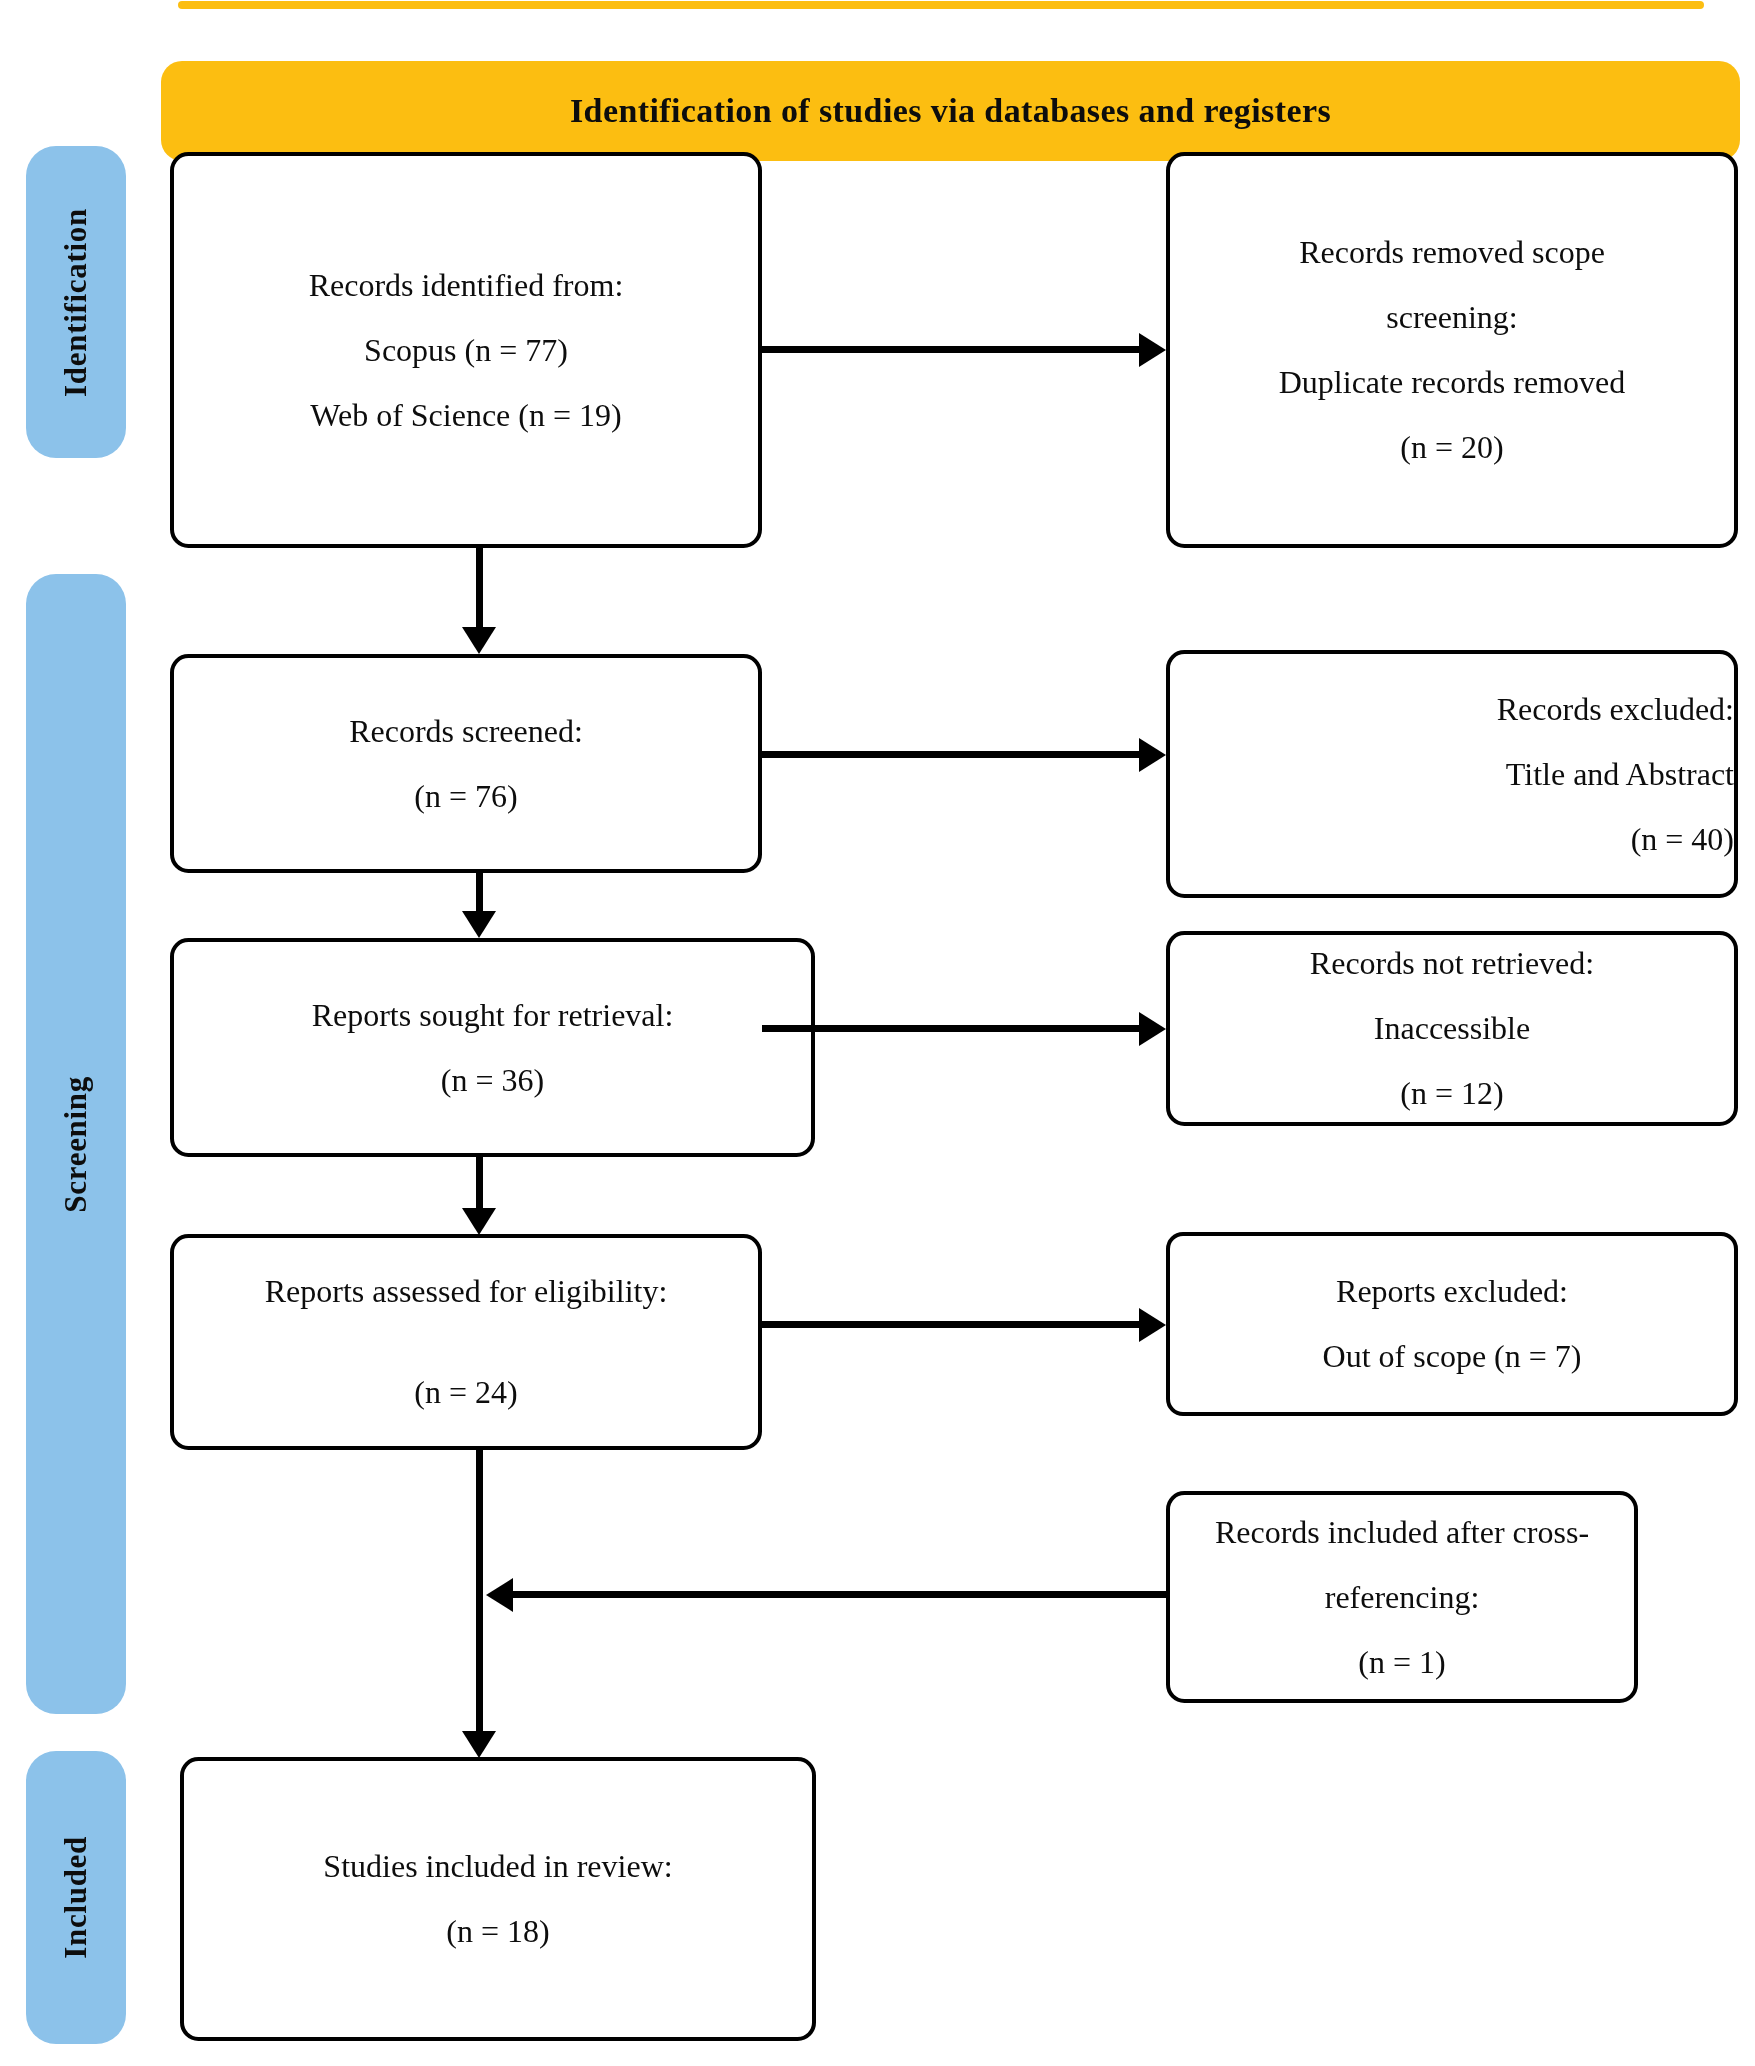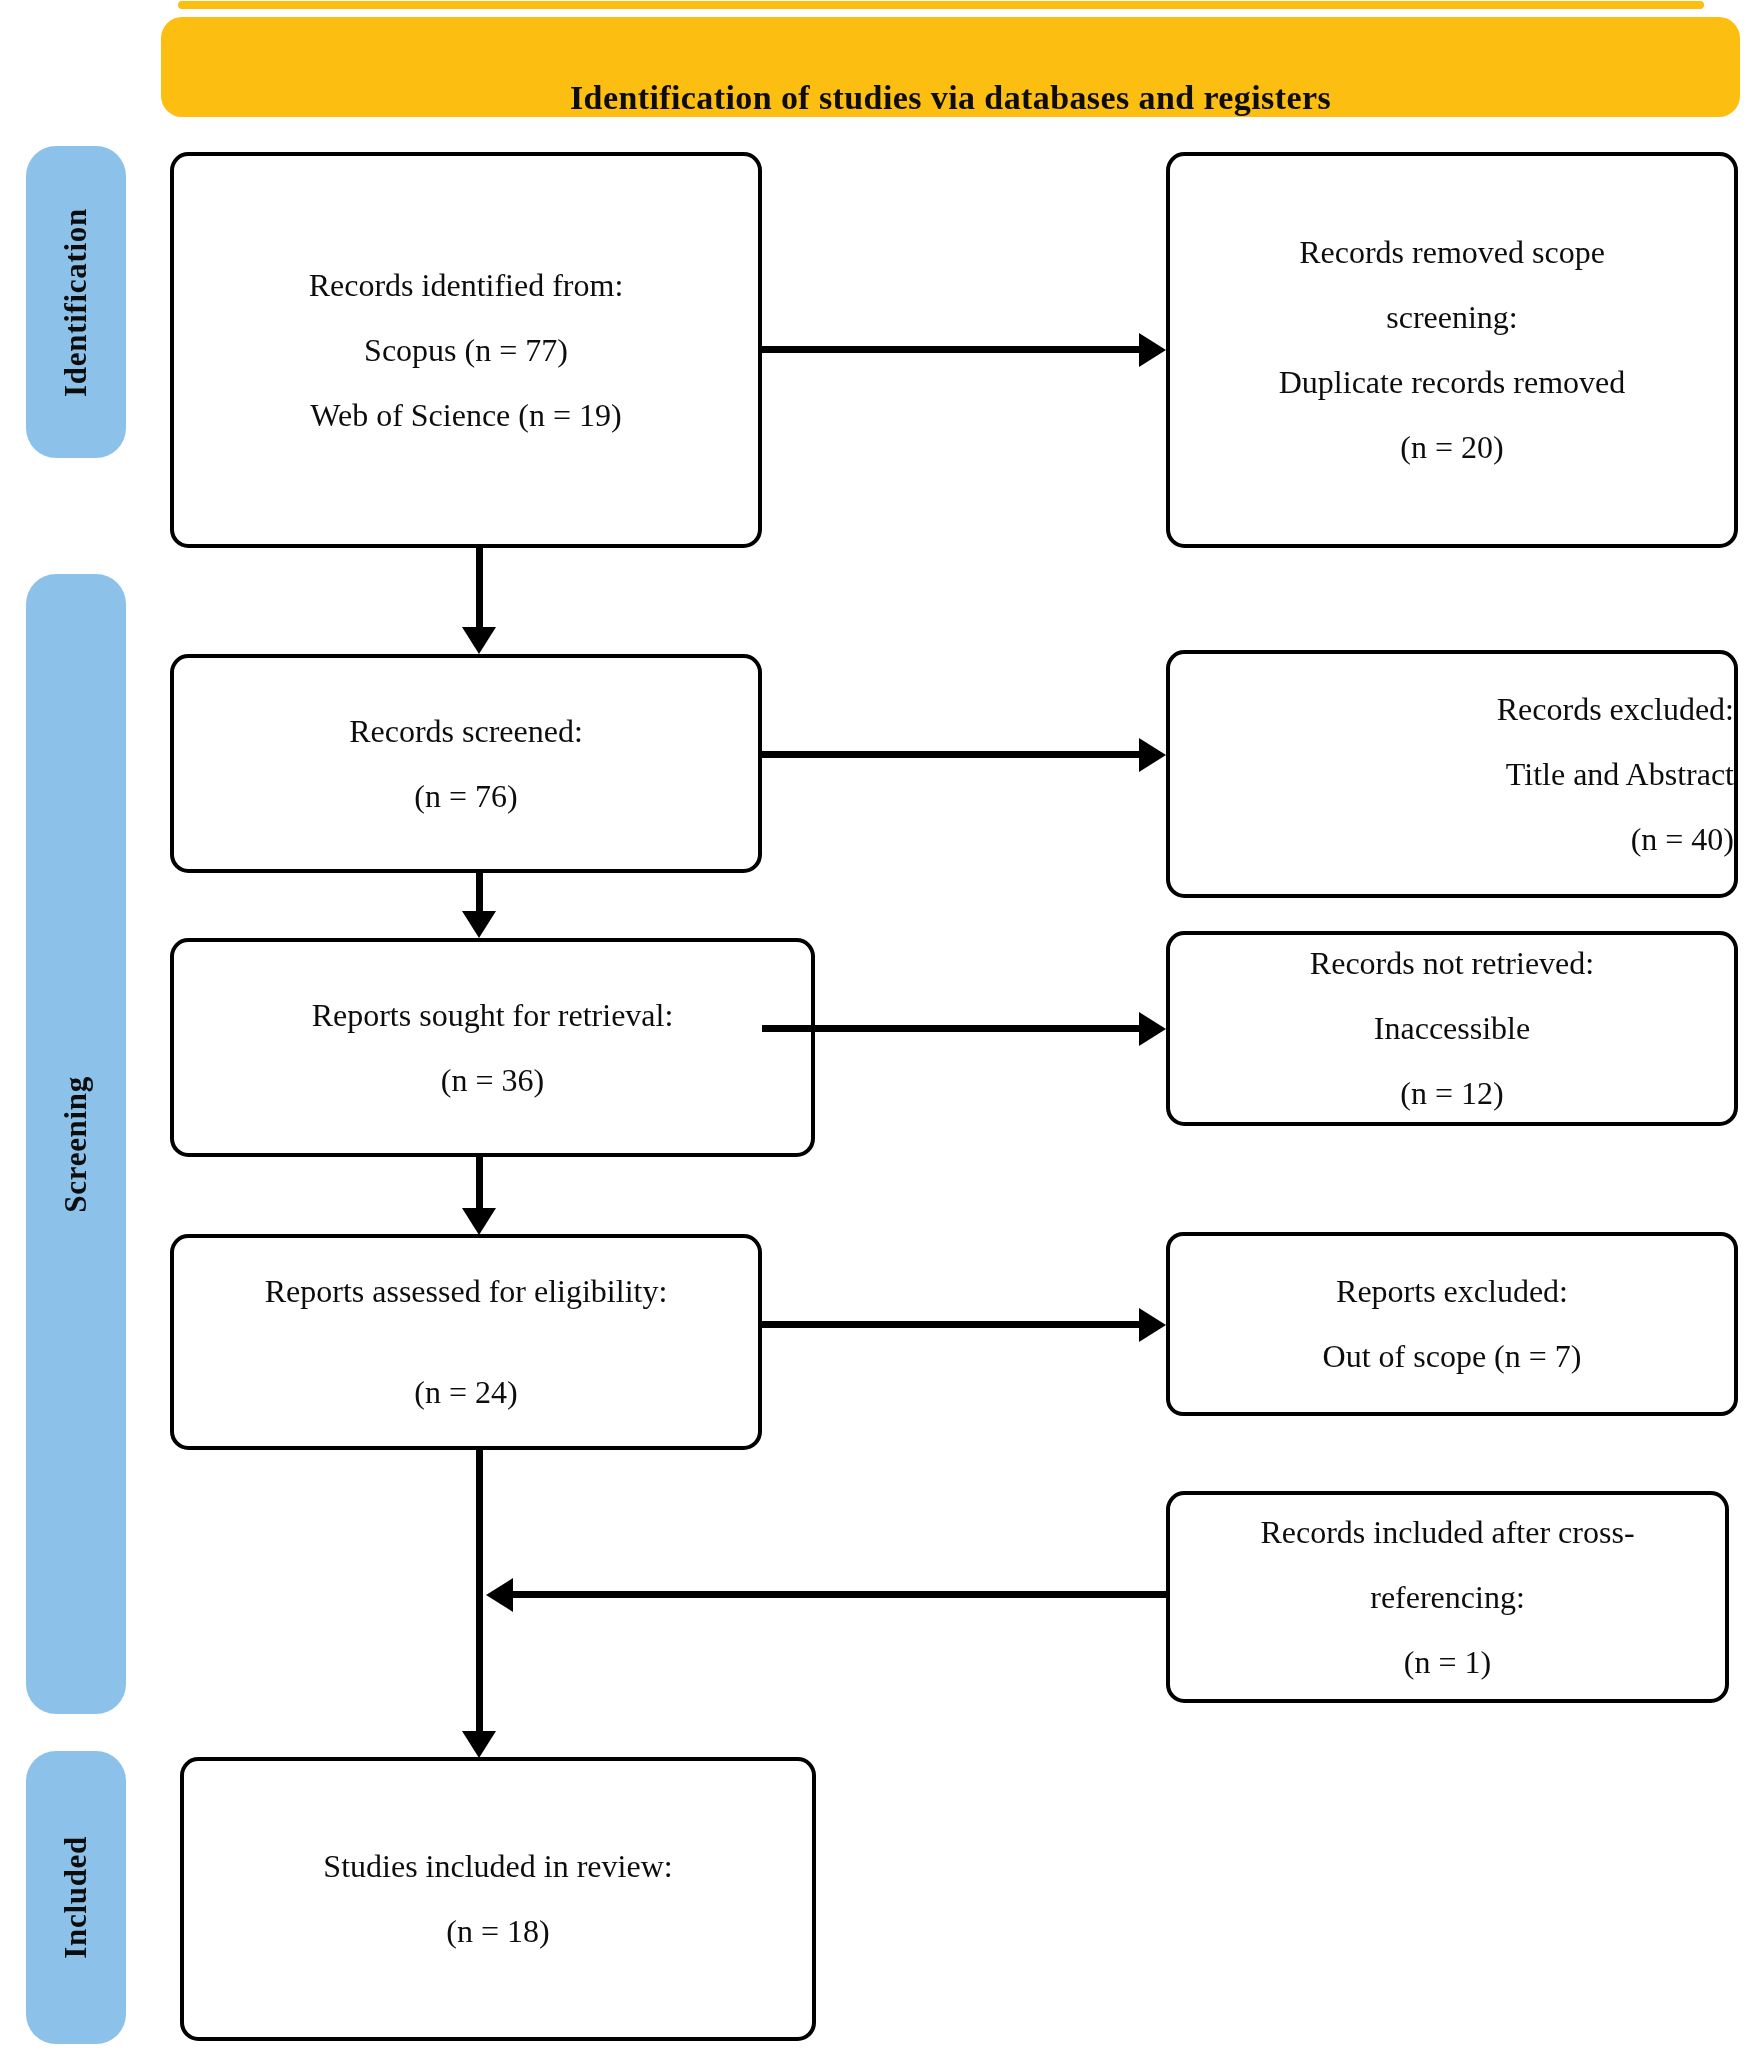--- a/index.html
+++ b/index.html
@@ -9,22 +9,23 @@
     height: 2066px;
     background: #ffffff;
     font-family: "Liberation Serif", "DejaVu Serif", serif;
     color: #0d0d0d;
   }
   .banner {
     position: absolute;
     background: var(--banner-bg, #FCBE11);
     border-radius: 21px;
     display: flex;
-    align-items: flex-end;
+    align-items: center;
     justify-content: center;
+    margin-top: 44px;
   }
   .banner-title {
     font-size: 34px;
     font-weight: bold;
     letter-spacing: 0.4px;
   }
   .top-strip {
     position: absolute;
     background: var(--banner-bg, #FCBE11);
     border-radius: 4.2px;
@@ -146,21 +147,21 @@
     <div class="line">Records not retrieved:</div>
     <div class="line">Inaccessible</div>
     <div class="line">(n = 12)</div>
   </div>
 
   <div class="fbox" style="left:1166px; top:1232px; width:572px; height:184px;border-radius:17px;">
     <div class="line">Reports excluded:</div>
     <div class="line">Out of scope (n = 7)</div>
   </div>
 
-  <div class="fbox" style="left:1166px; top:1491px; width:563px; height:212px;">
+  <div class="fbox" style="left:1166px; top:1491px; width:472px; height:212px;">
     <div class="line">Records included after cross-</div>
     <div class="line">referencing:</div>
     <div class="line">(n = 1)</div>
   </div>
 
   <div>
     <div class="shaft-h" style="left:762px; top:346px; width:379px;"></div>
     <div class="head-right" style="left:1139px; top:333px;"></div>
   </div>
   <div>

